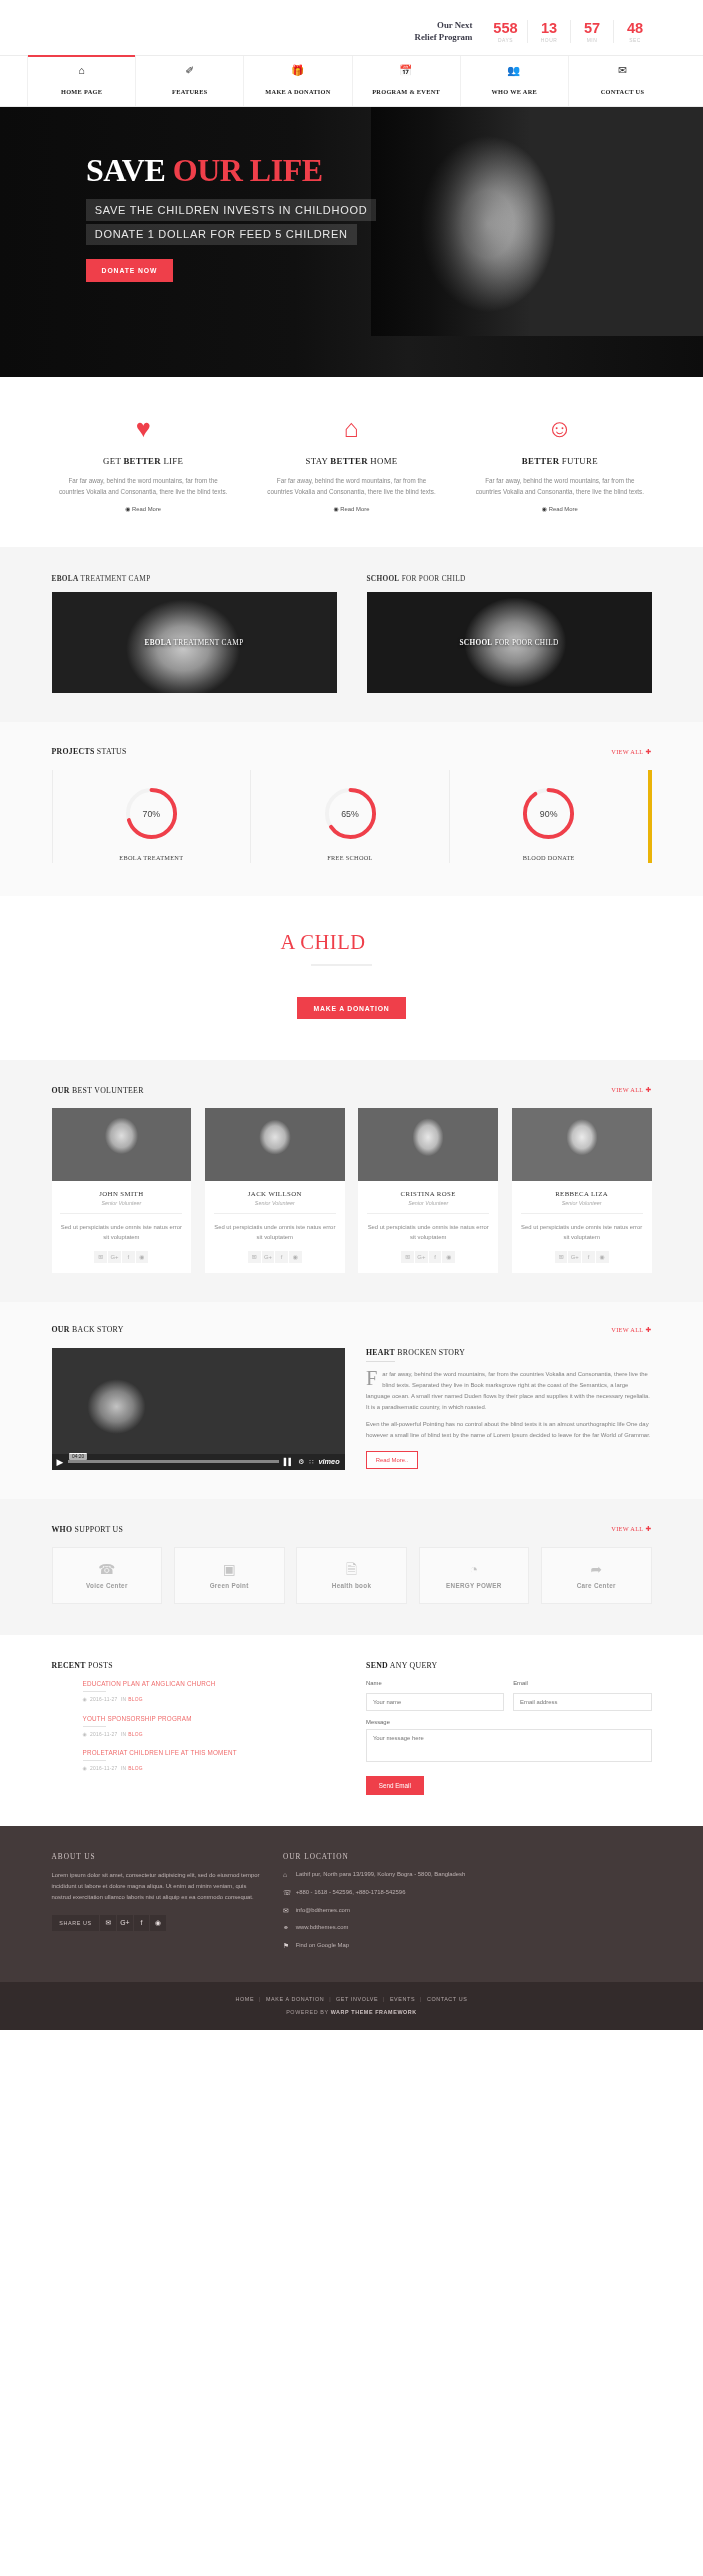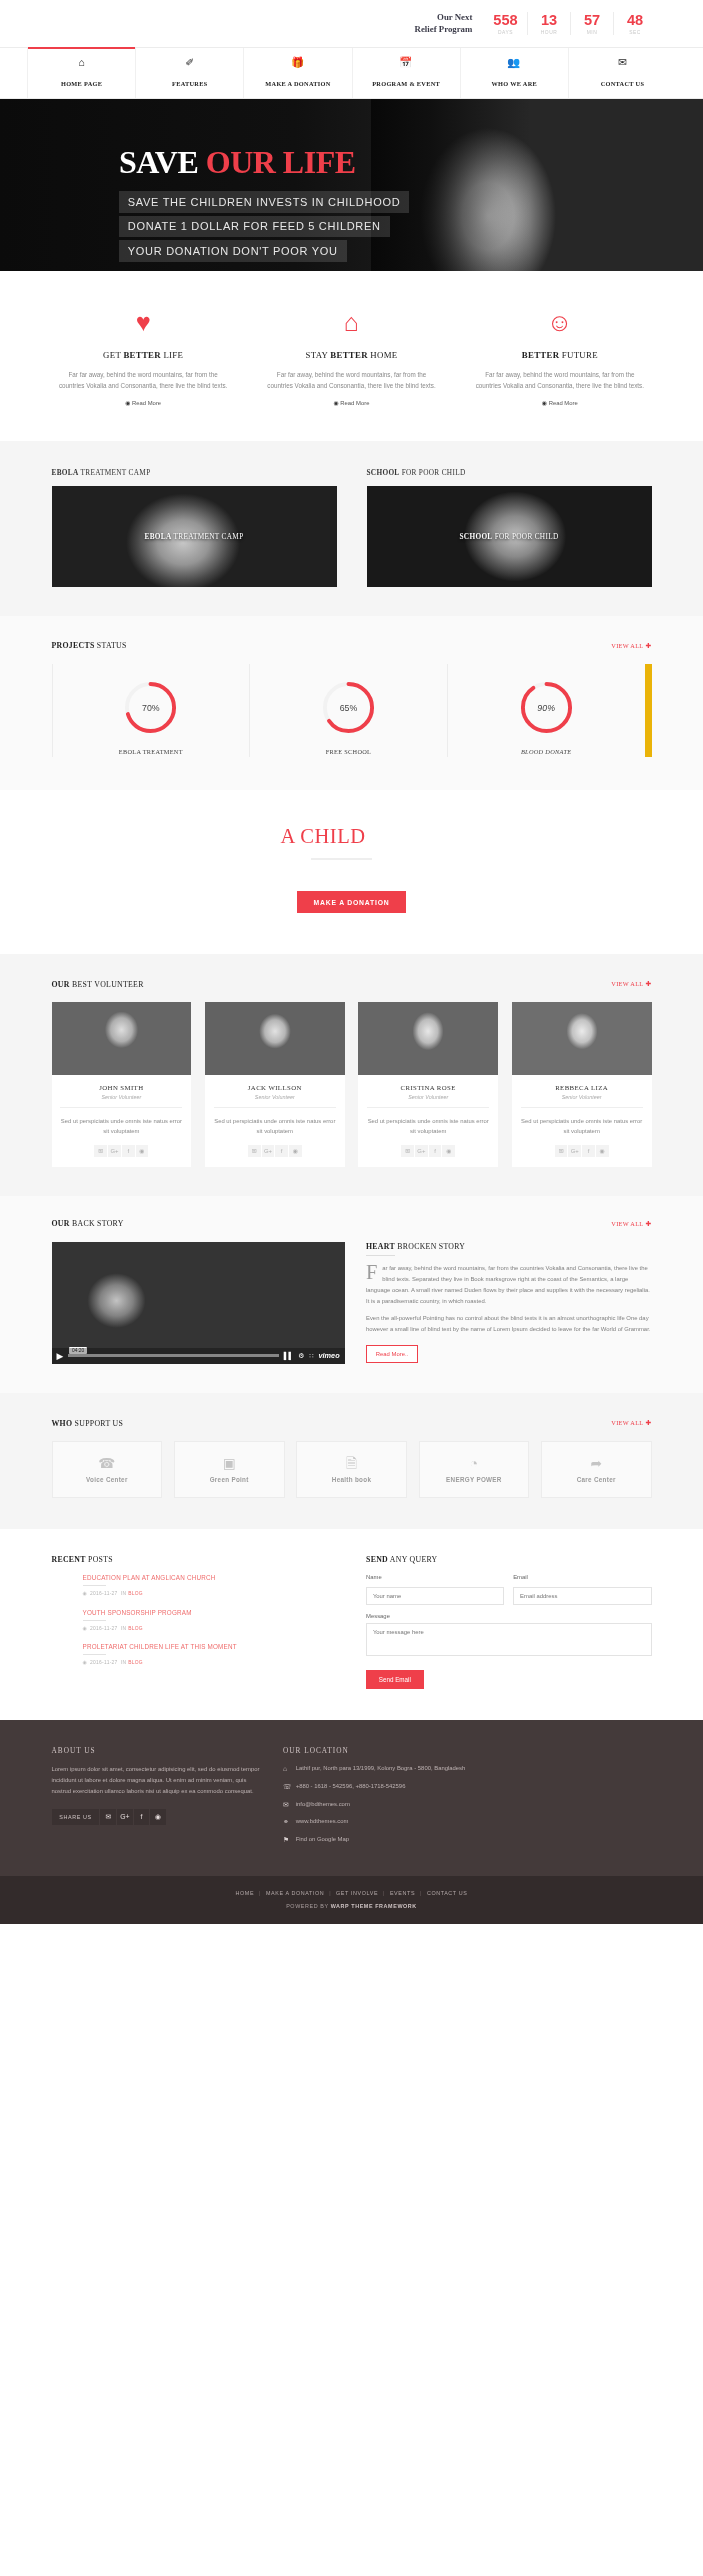--- a/index.html
+++ b/index.html
@@ -3,21 +3,21 @@
 <meta charset="utf-8">
 <style>
   * { margin:0; padding:0; box-sizing:border-box; }
   body {
     width:703px;
     font-family:"Liberation Sans", sans-serif;
     background:#ffffff;
     color:#444;
     -webkit-font-smoothing:antialiased;
   }
-  .wrap { width:703px; margin:0 auto; }
+  .wrap { width:703px; margin:8px auto; }
   .inner { width:600px; margin:0 auto; }
 
   
   .topbar { height:47px; display:flex; justify-content:flex-end; align-items:center; padding-right:47px; background:#fff; }
   .topbar-label {
     font-family:"Liberation Serif", serif;
     font-weight:bold; font-size:8.8px; color:#3c3c4a;
     text-align:right; line-height:1.35; margin-right:11.7px;
   }
   .countdown { display:flex; }
@@ -37,22 +37,22 @@
   .nav-item.active:before {
     content:""; position:absolute; top:-1px; left:0; right:0; height:2px; background:#ef3f4a;
   }
   .nav-icon { font-size:10.7px; color:#2b2b2b; line-height:1; display:block; margin-bottom:4.9px; }
   .nav-label {
     font-family:"Liberation Serif", serif; font-weight:bold;
     font-size:6.3px; letter-spacing:0.3px; color:#222;
   }
 
   
-  .hero { height:172px; position:relative; overflow:hidden;
-    background:linear-gradient(90deg,#0b0b0b 0%,#101010 42%,#1a1a1a 58%,#0d0d0d 100%);padding-left:33px; }
+  .hero { height:270px; position:relative; overflow:hidden;
+    background:linear-gradient(90deg,#0b0b0b 0%,#101010 42%,#1a1a1a 58%,#0d0d0d 100%); }
   .hero-photo {
     position:absolute; right:0; top:0; width:332px; height:229px;
     background:
       radial-gradient(ellipse 68px 88px at 117px 117px, #d8d2cc 0%, #b8b0a8 38%, #6e6862 70%, #2a2724 100%),
       radial-gradient(ellipse 88px 117px at 244px 88px, #9a9490 0%, #5e5954 45%, #1d1b19 85%),
       linear-gradient(180deg,#2c2a28,#0a0a0a);
     filter:grayscale(1);
   }
   .hero-photo:after {
     content:""; position:absolute; inset:0;
@@ -113,21 +113,21 @@
   .sec-head { display:flex; justify-content:space-between; align-items:center; margin-bottom:13.7px; }
   .sec-title { font-family:"Liberation Serif", serif; font-size:7.8px; color:#222; letter-spacing:0.3px; }
   .sec-title b { font-weight:bold;text-align:right; }
   .viewall { font-family:"Liberation Serif", serif; font-size:6.3px; color:#ef3f4a; cursor:pointer; letter-spacing:0.3px; }
   .viewall .ico { font-size:6.8px; margin-left:2px; }
   .proj-grid { display:flex; }
   .proj {
     flex:1; border-left:1px solid #ececec; text-align:center; padding:15.6px 0 2px;
   }
   .proj:first-child { border-left:1px solid #ececec; }
-  .proj:last-child { border-right:7px solid #eab308;font-style:italic; }
+  .proj:last-child { border-right:4px solid #eab308; }
   .donut { width:57px; height:57px; margin:0 auto 11.7px; position:relative; }
   .donut svg { transform:rotate(-90deg); display:block; }
   .donut-val {
     position:absolute; inset:0; display:flex; align-items:center; justify-content:center;
     font-size:8.8px; color:#444;
   }
   .proj-label { font-family:"Liberation Serif", serif; font-size:6.3px; color:#444; letter-spacing:0.3px; }
 
   
   .cta { background:#fff; padding:35px 0 41px; text-align:center; }
@@ -337,21 +337,20 @@
 
   <section class="hero">
     <div class="hero-photo"></div>
     <div class="hero-content">
       <h1 class="hero-title">
         <span class="w">SAVE </span><span class="r">OUR LIFE</span>
       </h1>
       <div class="hero-lines">
         <div><span class="hero-line">SAVE THE CHILDREN INVESTS IN CHILDHOOD</span></div>
         <div><span class="hero-line">DONATE 1 DOLLAR FOR FEED 5 CHILDREN</span></div>
-        <div><span class="hero-line">YOUR DONATION DON'T POOR YOU</span></div>
       </div>
       <button class="donate-btn">DONATE NOW</button>
     </div>
   </section>
 
   <section class="features">
     <div class="feat">
       <div class="feat-icon">♥</div>
       <div class="feat-title">
         <span>GET </span><b>BETTER</b><span> LIFE</span>

